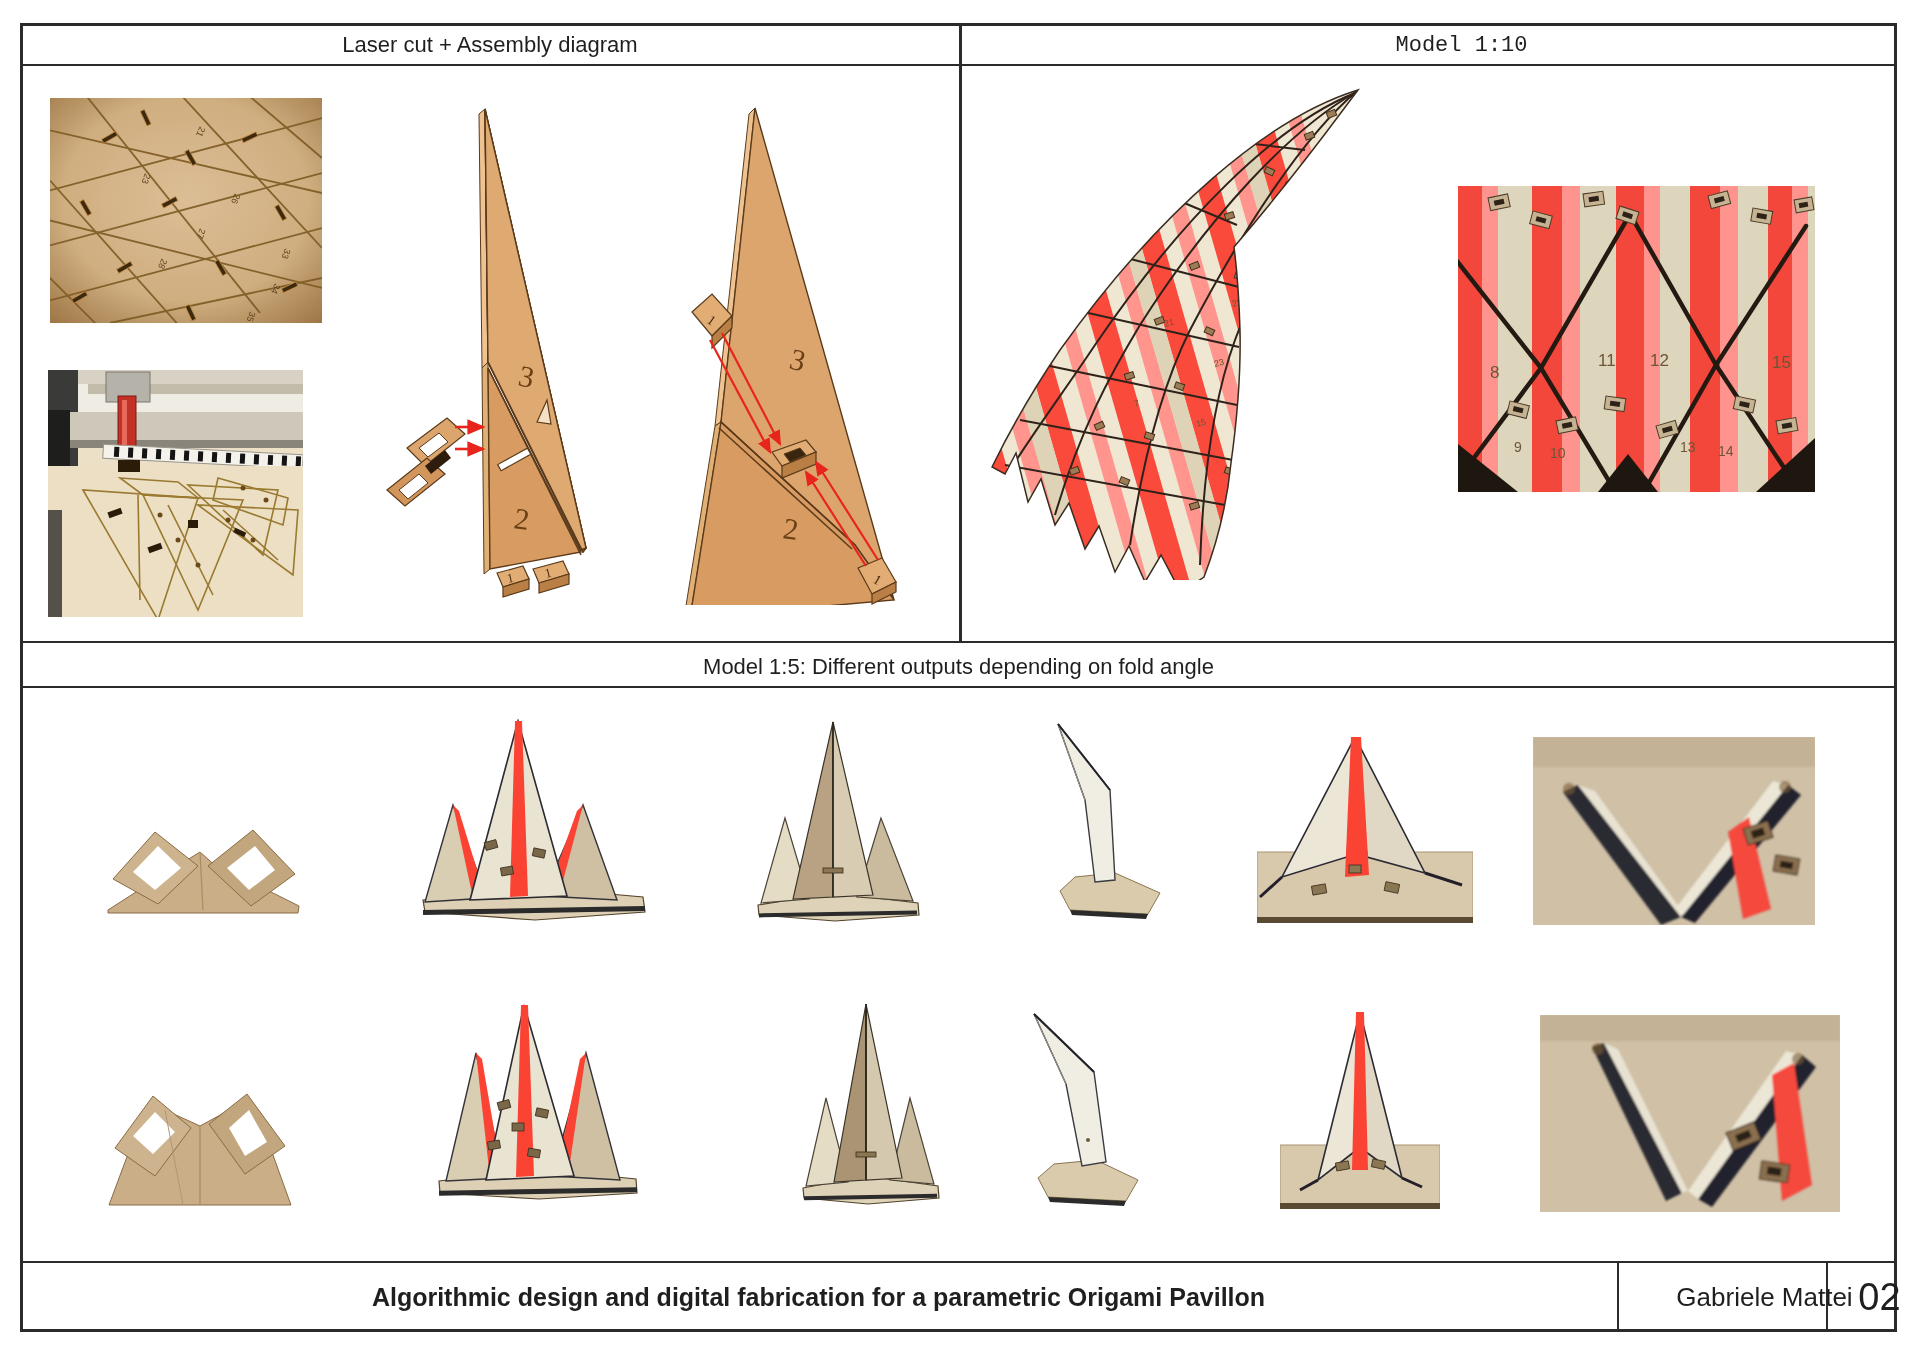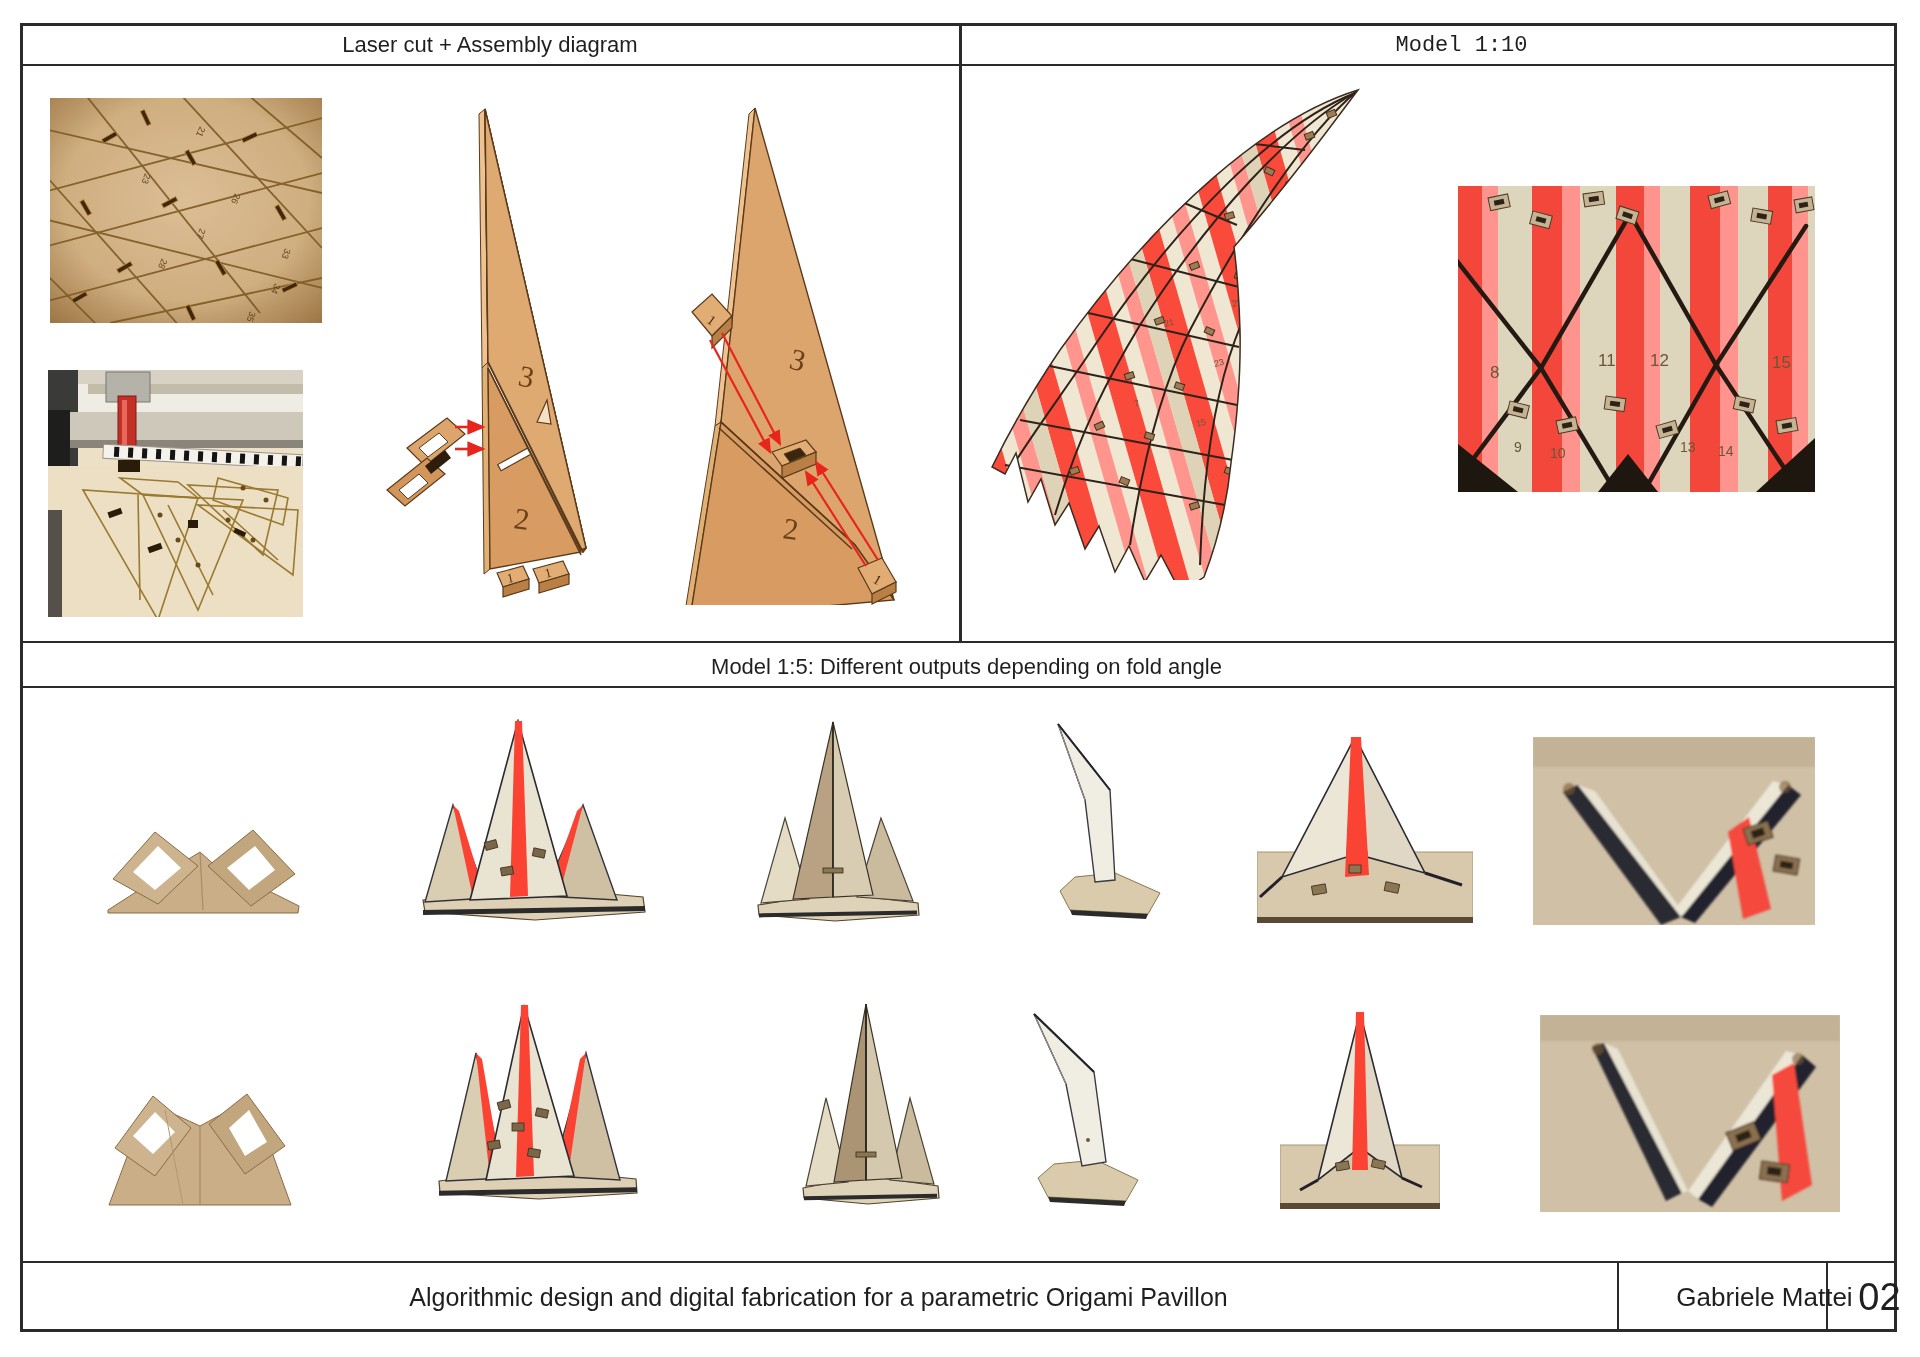--- a/index.html
+++ b/index.html
@@ -2,40 +2,40 @@
 <html><head>
 <meta charset="utf-8">
 <style>
   html,body{margin:0;padding:0;background:#ffffff;}
   body{width:1920px;height:1357px;position:relative;font-family:"Liberation Sans",sans-serif;color:#1f1f1f;overflow:hidden;}
   .abs{position:absolute;}
   .line{position:absolute;background:#2b2b2b;}
   .cell{position:absolute;display:flex;align-items:center;justify-content:center;text-align:center;}
   .hdr{font-size:22px;}
   .banner{font-size:22px;}
-  .ftitle{font-size:25px;}
+  .ftitle{font-size:25px;font-weight:bold;}
   .fauthor{font-size:26px;}
   .fpage{font-size:38px;}
   svg{display:block;}
 </style>
 </head>
 <body>
 
 <div class="abs" style="left:20px;top:23px;width:1877px;height:1309px;border:3px solid #2b2b2b;box-sizing:border-box;"></div>
 <div class="line" style="left:20px;top:64px;width:1877px;height:2px;"></div>
 <div class="line" style="left:959px;top:23px;width:3px;height:620px;"></div>
 <div class="line" style="left:20px;top:641px;width:1877px;height:2px;"></div>
 <div class="line" style="left:20px;top:686px;width:1877px;height:2px;"></div>
 <div class="line" style="left:20px;top:1261px;width:1877px;height:2px;"></div>
 <div class="line" style="left:1617px;top:1261px;width:2px;height:71px;"></div>
 <div class="line" style="left:1826px;top:1261px;width:2px;height:71px;"></div>
 
 <div class="cell hdr" style="left:20px;top:26px;width:940px;height:38px;">Laser cut + Assembly diagram</div>
 <div class="cell hdr" style="left:994px;top:26px;width:935px;height:38px;font-family:Liberation Mono, monospace;">Model 1:10</div>
-<div class="cell banner" style="left:28px;top:643px;width:1877px;height:47px;">Model 1:5: Different outputs depending on fold angle</div>
+<div class="cell banner" style="left:20px;top:643px;width:1877px;height:47px;">Model 1:5: Different outputs depending on fold angle</div>
 <div class="cell ftitle" style="left:20px;top:1263px;width:1597px;height:69px;">Algorithmic design and digital fabrication for a parametric Origami Pavillon</div>
 <div class="cell fauthor" style="left:1619px;top:1263px;width:207px;height:69px;padding-left:42px;">Gabriele Mattei</div>
 <div class="cell fpage" style="left:1828px;top:1263px;width:69px;height:69px;padding-left:17px;">02</div>
 
 <div class="abs" style="left:50px;top:98px;">
 <svg width="272" height="225" viewBox="0 0 272 225">
   <defs>
     <radialGradient id="vg1" cx="50%" cy="45%" r="75%">
       <stop offset="0%" stop-color="#dcbe96"></stop>
           <stop offset="60%" stop-color="#cfae80"></stop>

